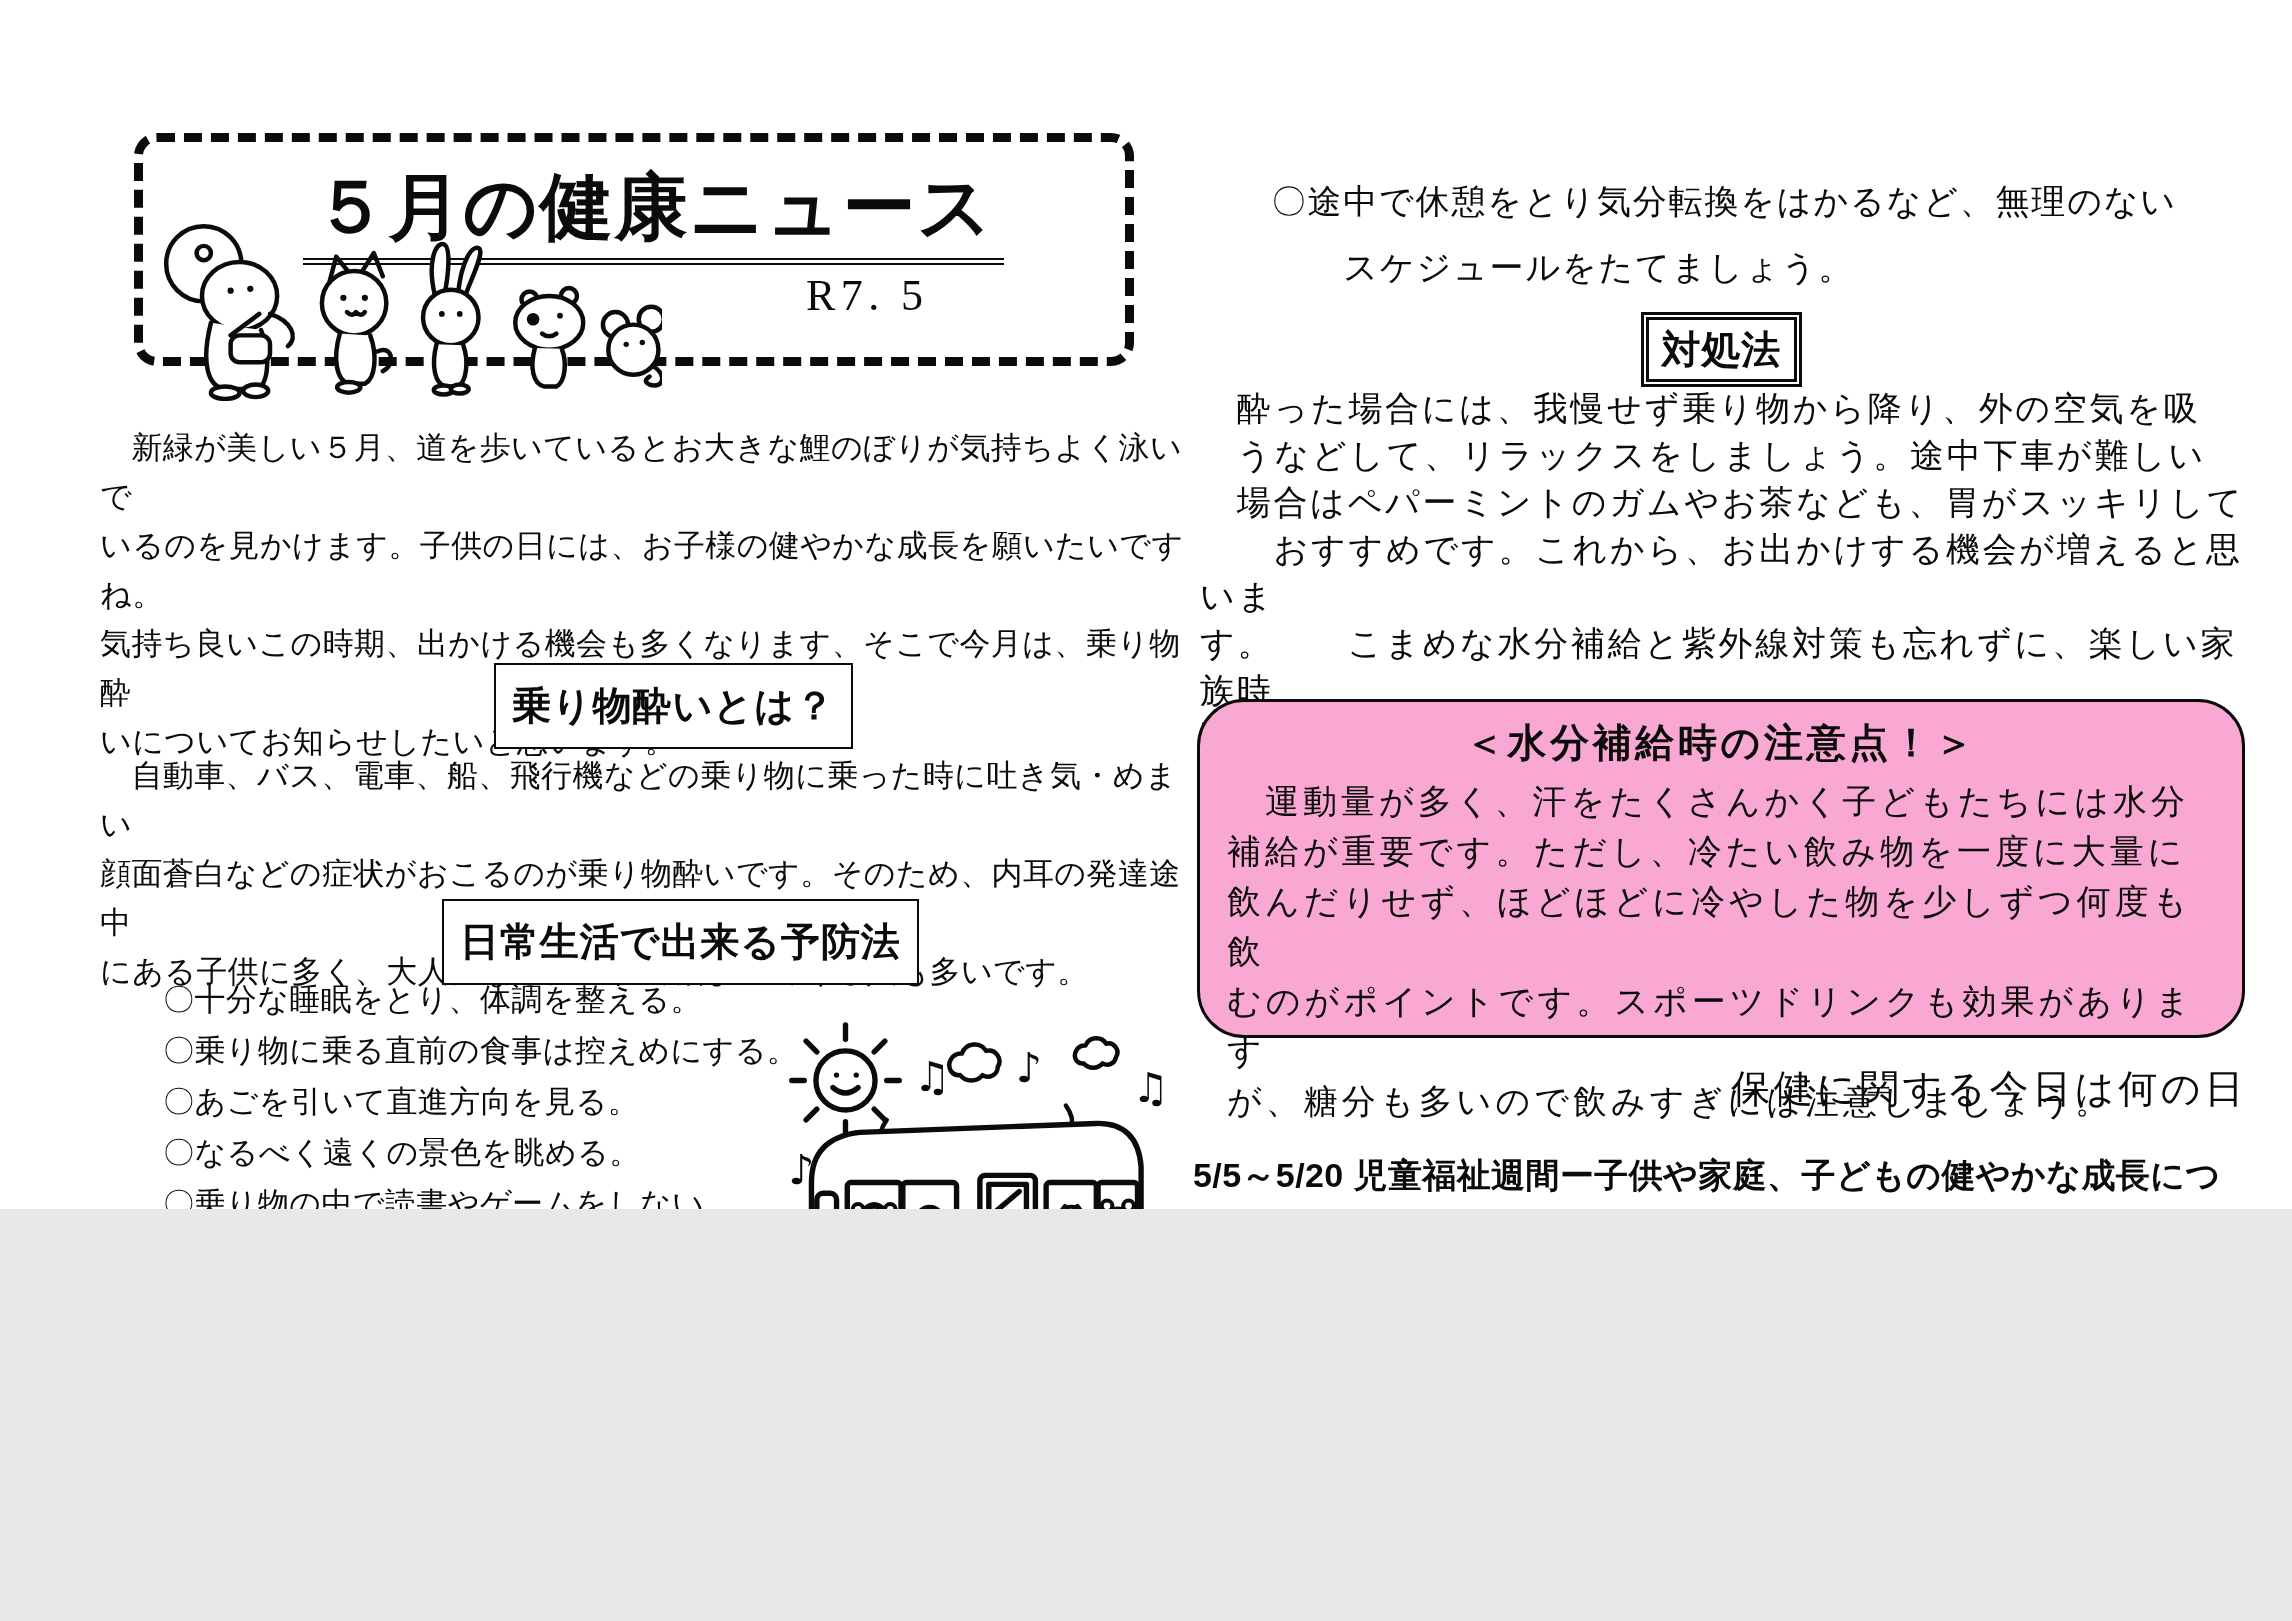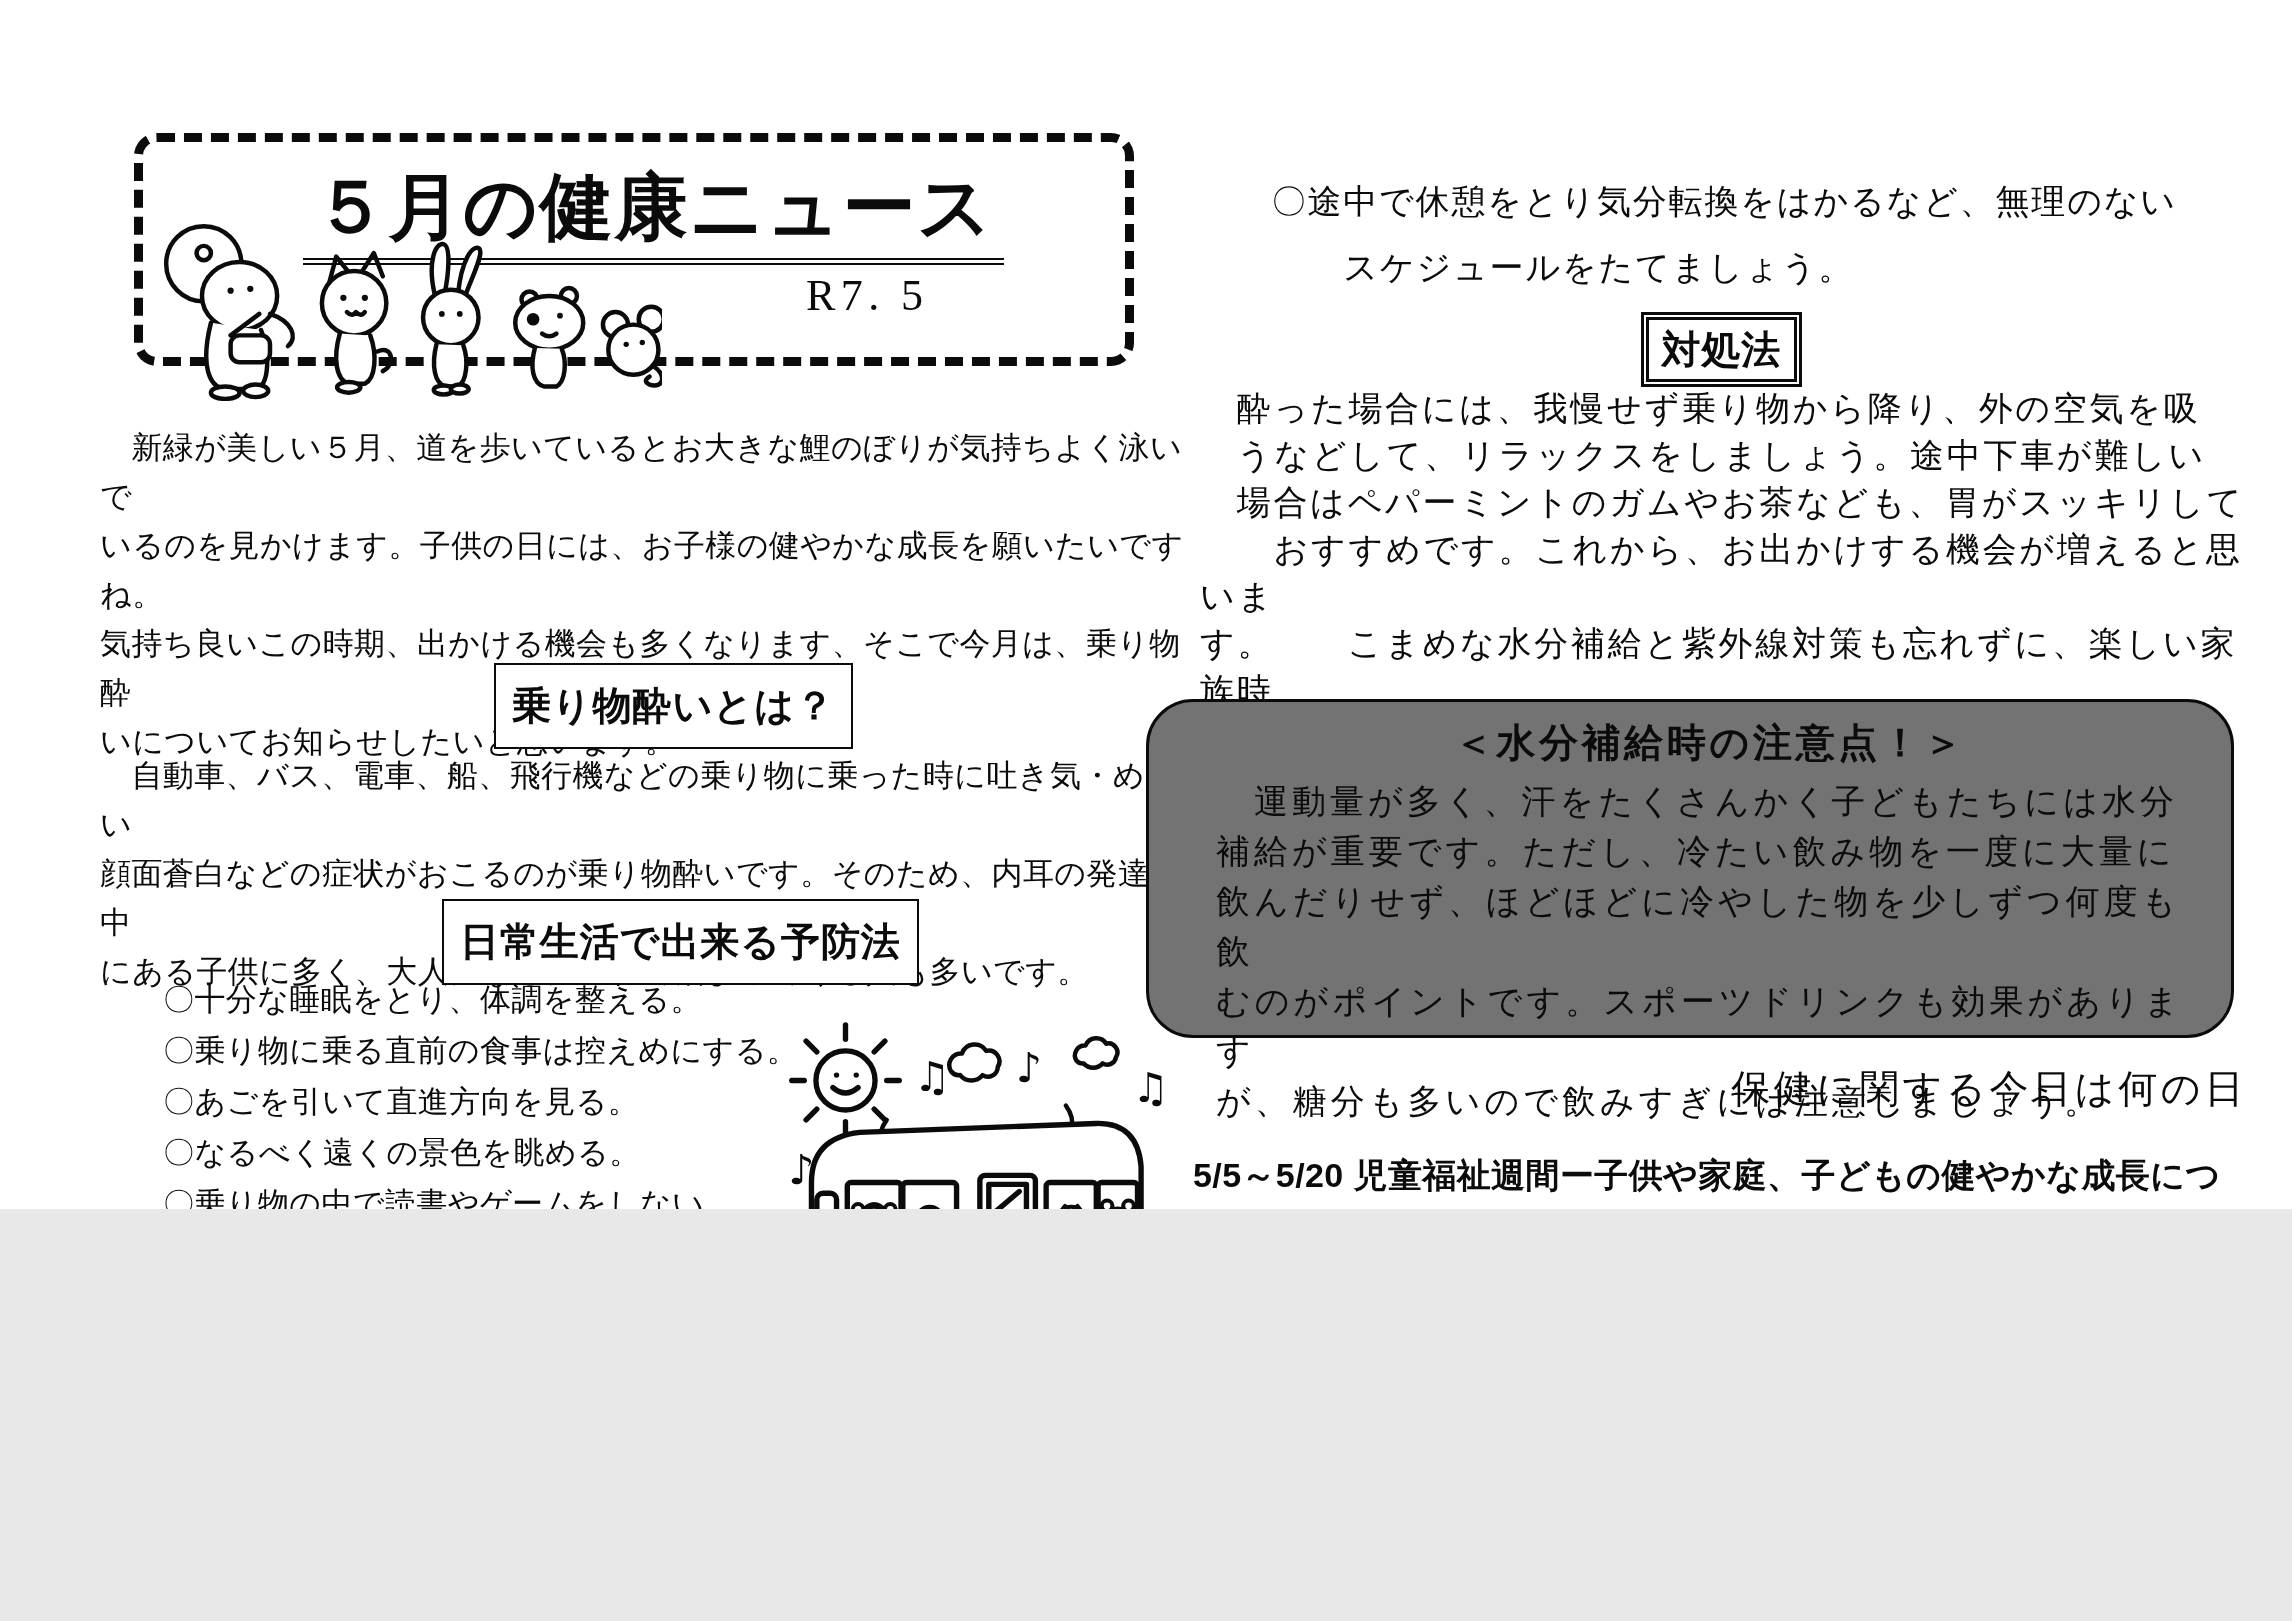--- a/index.html
+++ b/index.html
@@ -25,22 +25,22 @@
   
   .body-l{font-size:31px;line-height:49px;letter-spacing:0.4px;}
   .body-r{font-size:34px;}
   .boxed-heading{
     font-size:39px;font-weight:bold;border:2.7px solid #0b0b0b;
     padding:14px 16px;letter-spacing:0.9px;background:#fff;
   }
   .dbl{border:8px double #0b0b0b;padding:2.7px 12.5px;text-align:center;}
   
   .hydration-box{
-    left:1146px;top:699px;width:1042px;height:333px;
-    border:3.6px solid #0b0b0b;border-radius:47px;background:#737373;padding-left:40px;
+    left:1197px;top:699px;width:1042px;height:333px;
+    border:3.6px solid #0b0b0b;border-radius:47px;background:#f9a8d4;
   }
   .hydration-heading{
     text-align:center;margin-top:14.3px;font-size:39px;font-weight:bold;letter-spacing:3.6px;
   }
   .hydration-body{
     margin:5.4px 27px 0 27px;font-size:34px;line-height:50px;letter-spacing:4px;white-space:pre-line;
   }
   .today-heading{
     left:1197px;top:1062px;width:1050px;text-align:right;
     font-size:39px;letter-spacing:3.6px;

